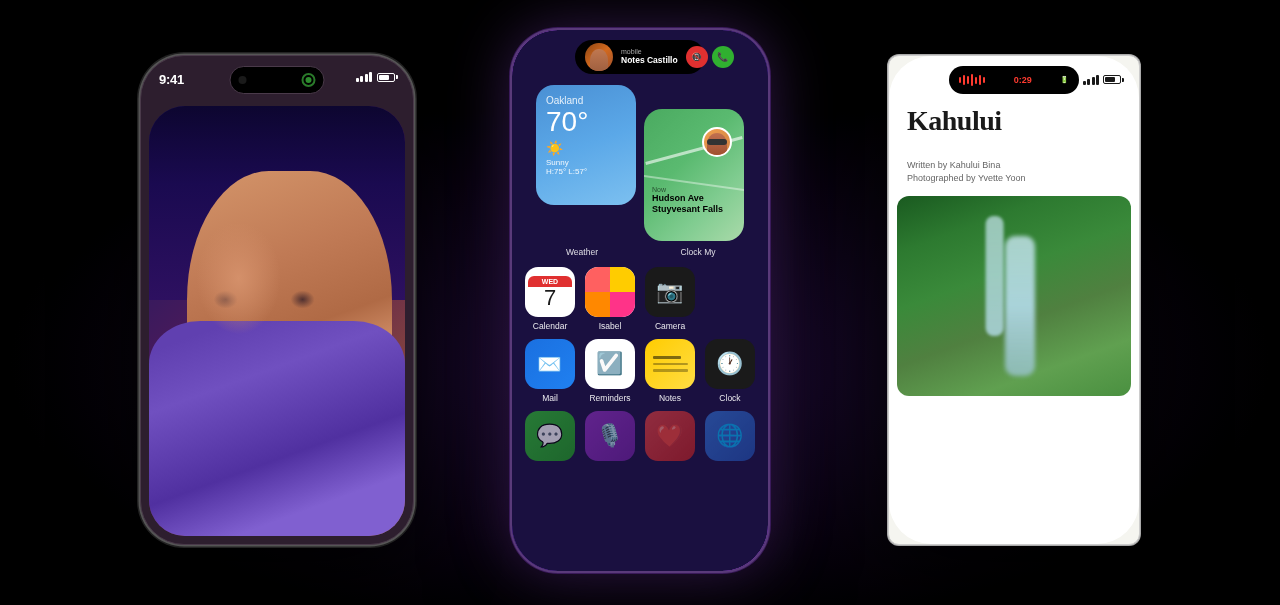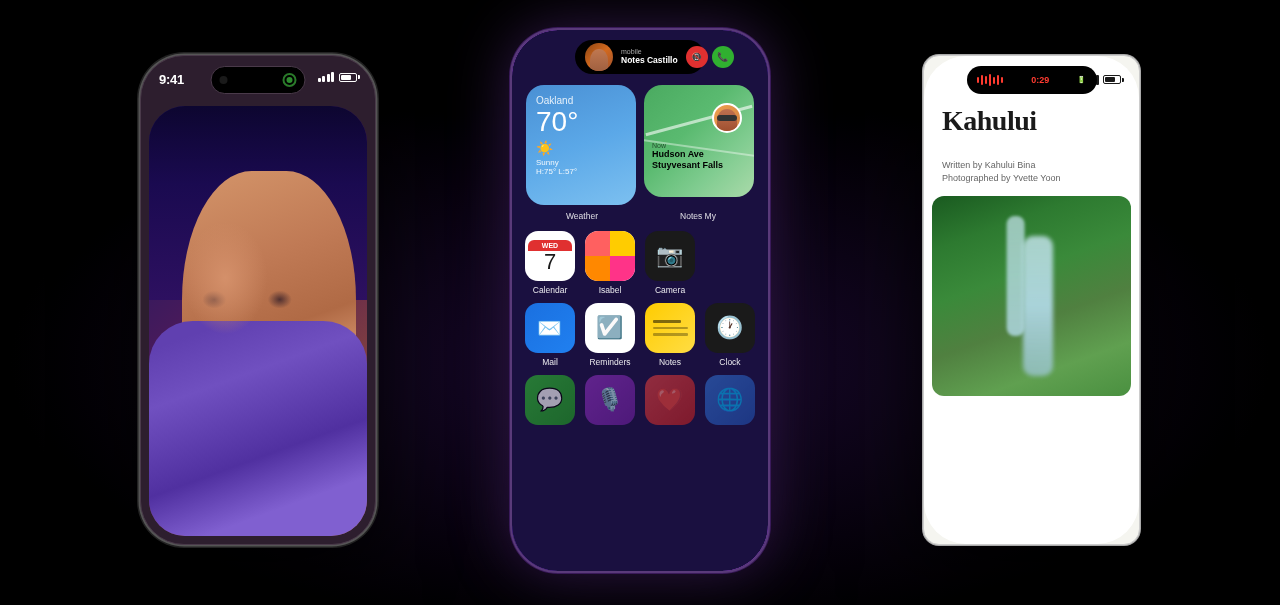--- a/index.html
+++ b/index.html
@@ -36,21 +36,21 @@
     
     .phone {
       position: absolute;
       border-radius: 44px;
       overflow: hidden;
       box-shadow: 0 0 0 1.5px #555, 0 0 0 3px #222, 0 30px 80px rgba(0,0,0,0.8);
     }
 
     
     .phone-left {
-      width: 236px;
+      width: 274px;
       height: 490px;
       left: 140px;
       top: 55px;
       background: #2d1e2e;
       border-radius: 44px;
       border: 1.5px solid #4a3a4a;
       z-index: 2;
     }
 
     .phone-left .status-bar {
@@ -297,21 +297,21 @@
       background: #1a1040;
       border-radius: 46px;
       overflow: hidden;
       padding-top: 55px;
     }
 
     
     .widgets-row {
       display: flex;
       gap: 8px;
-      padding: 0 14px;
+      padding: 0 24px;
       margin-bottom: 6px;
     }
 
     .widget {
       flex: 1;
       border-radius: 18px;
       padding: 10px;
       position: relative;
       overflow: hidden;
     }
@@ -341,22 +341,23 @@
       margin-bottom: 2px;
     }
 
     .widget-weather .w-desc {
       font-size: 8px;
       color: rgba(255,255,255,0.9);
     }
 
     .widget-map {
       background: linear-gradient(135deg, #4aaa60 0%, #5aba70 40%, #80cc90 70%, #aadaaa 100%);
-      height: 112px;
+      height: 132px;
       position: relative;
+      margin-top: 24px;
     }
 
     .widget-map .map-road {
       position: absolute;
       top: 30%;
       left: 0;
       right: 0;
       height: 3px;
       background: rgba(255,255,255,0.6);
       transform: rotate(-15deg);
@@ -575,26 +576,26 @@
     .icon-clock {
       background: #1a1a1a;
     }
     .icon-clock::before {
       content: '🕐';
       font-size: 22px;
     }
 
     
     .phone-right {
-      width: 217px;
+      width: 252px;
       height: 490px;
       right: 140px;
       top: 55px;
       background: #f5f5f0;
-      border-radius: 16px;
+      border-radius: 11px;
       border: 1.5px solid #ccc;
       z-index: 2;
       box-shadow: 0 0 0 1px #aaa, 0 30px 80px rgba(0,0,0,0.8);
     }
 
     .phone-right .dynamic-island-right {
       position: absolute;
       top: 10px;
       left: 50%;
       transform: translateX(-50%);
@@ -867,21 +868,21 @@
           </div>
           <div class="map-info">
             <div class="map-now">Now</div>
             <div class="map-street">Hudson Ave<br>Stuyvesant Falls</div>
           </div>
         </div>
       </div>
 
       <div class="widget-labels">
         <div class="widget-label-item">Weather</div>
-        <div class="widget-label-item">Notes My</div>
+        <div class="widget-label-item">Clock My</div>
       </div>
 
       <div class="app-grid">
         <div class="app-item">
           <div class="app-icon icon-calendar">
             <div class="cal-top">WED</div>
             <div class="cal-day">7</div>
           </div>
           <span class="app-label">Calendar</span>
         </div>

